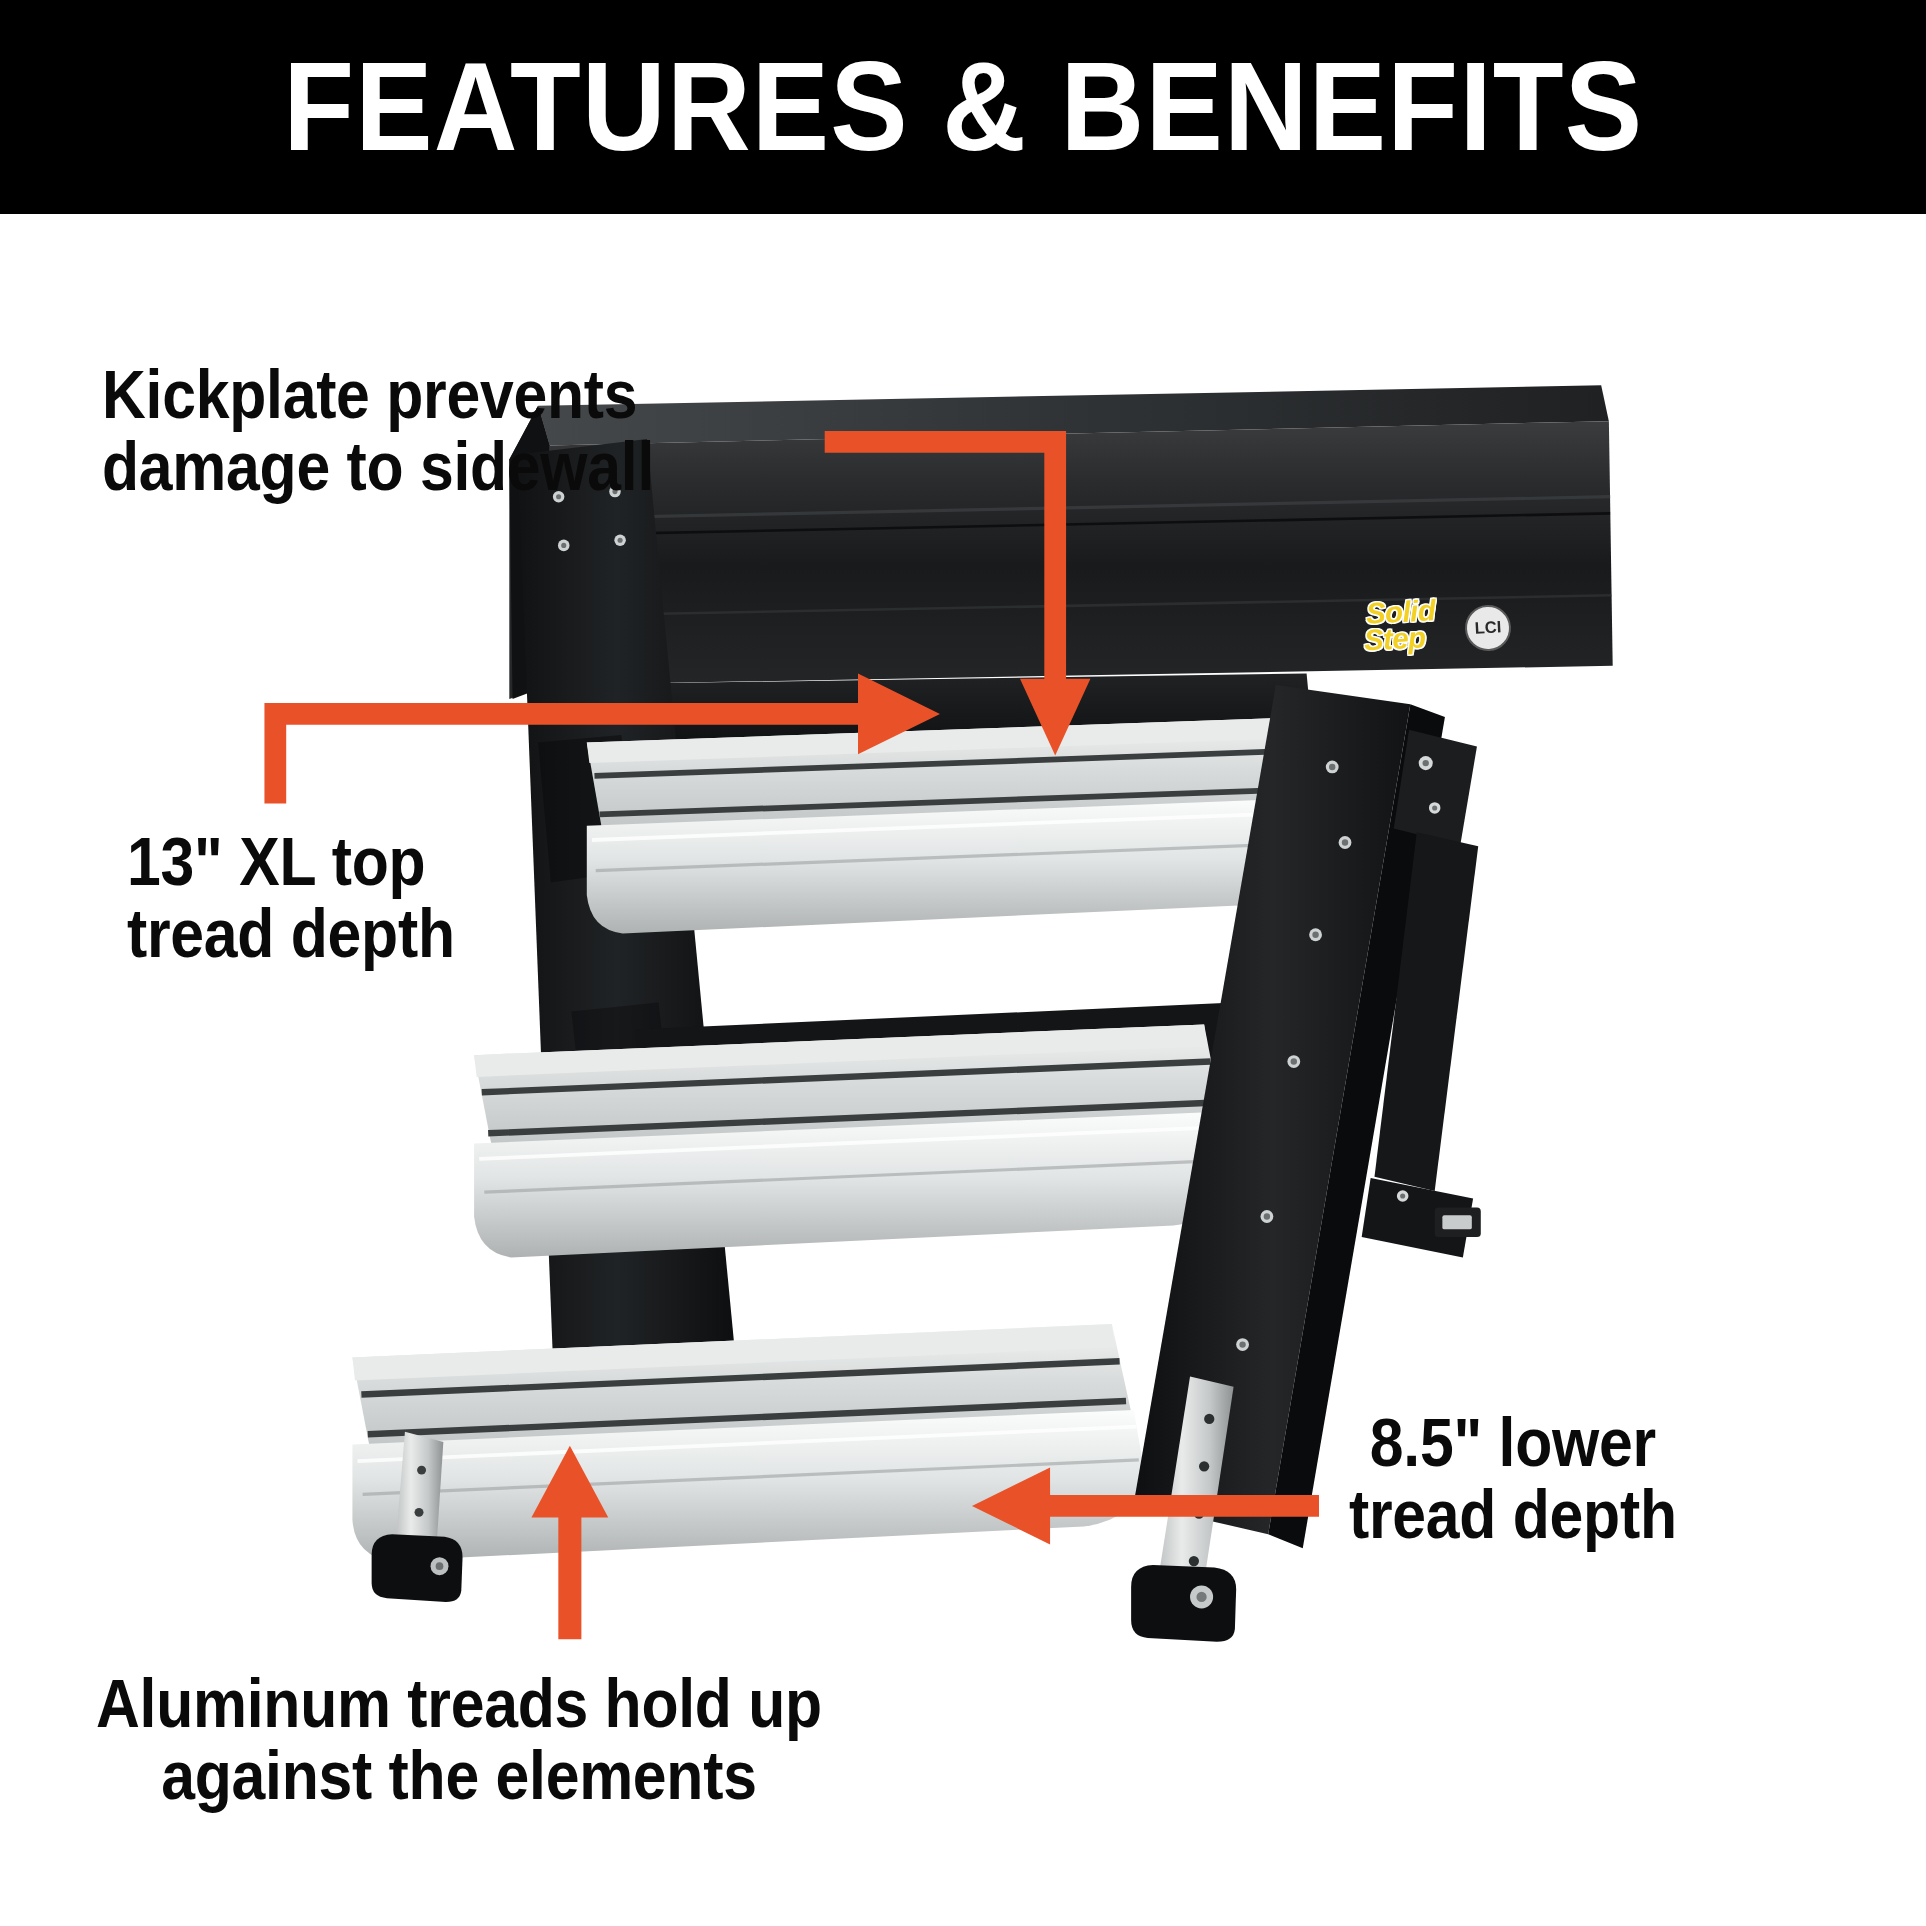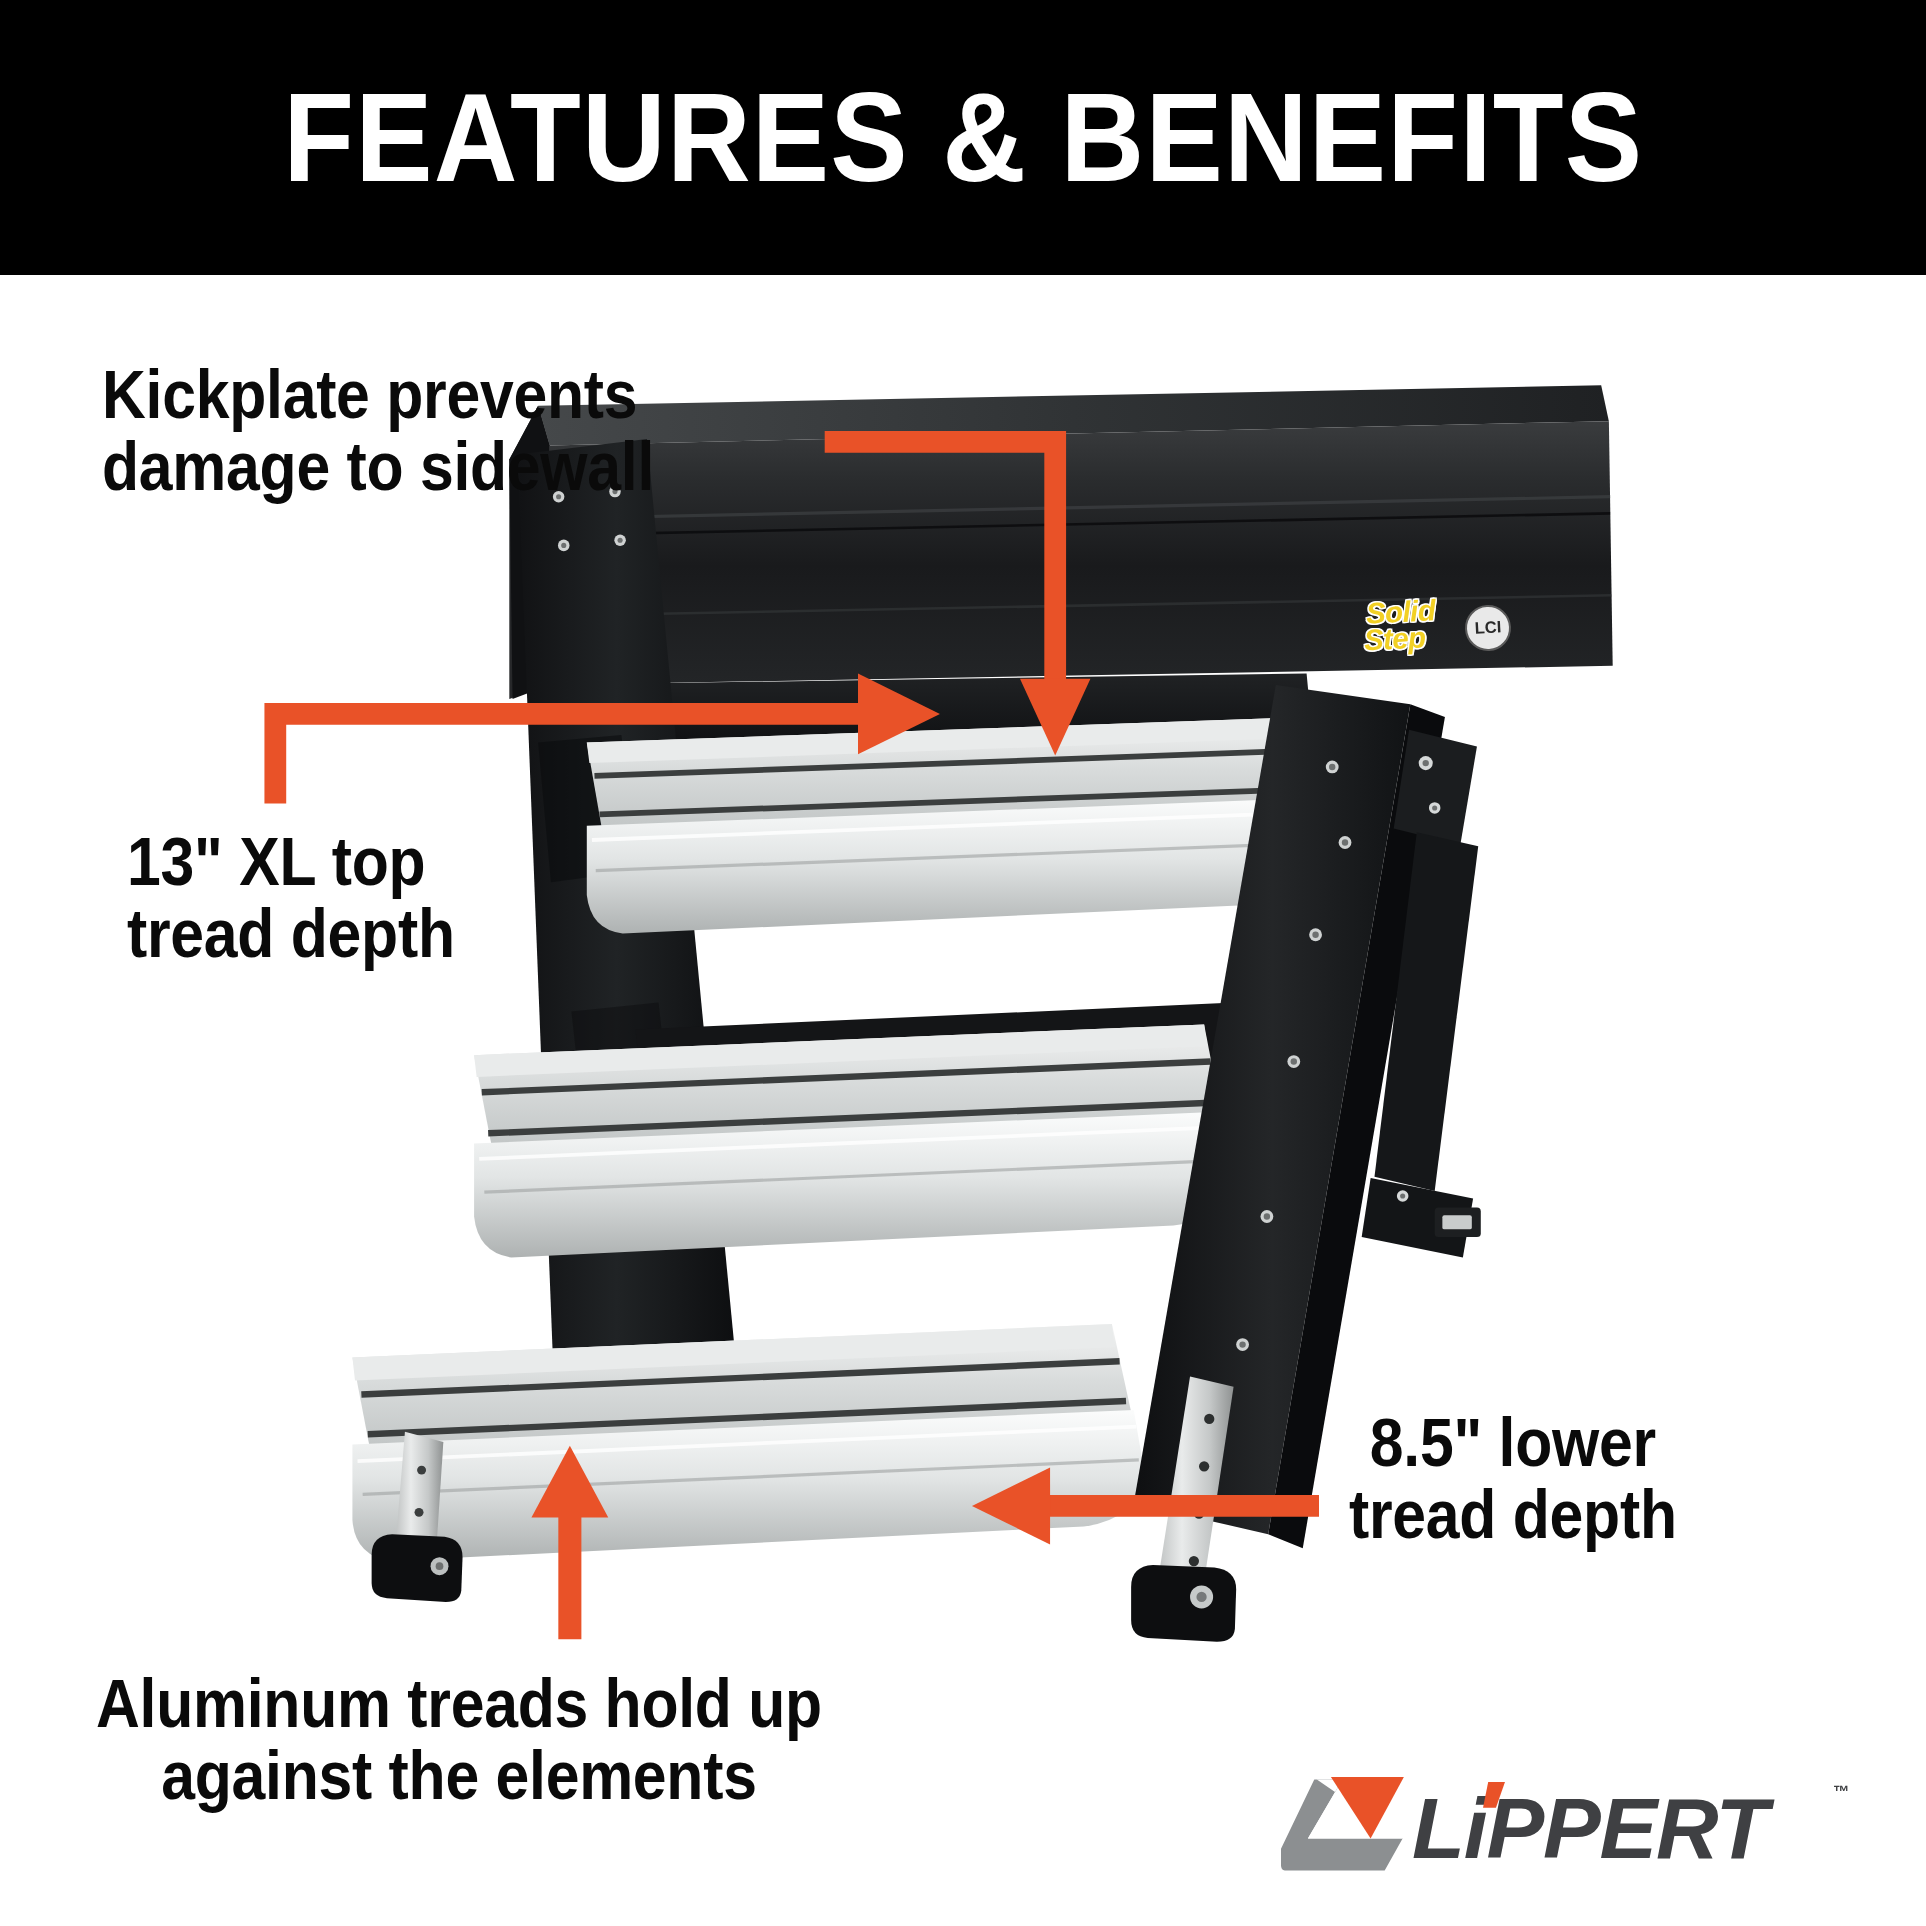--- a/index.html
+++ b/index.html
@@ -6,21 +6,21 @@
   html,body{margin:0;padding:0;background:#ffffff;}
   body{
     width:1926px;height:1926px;overflow:hidden;position:relative;
     font-family:"Liberation Sans","DejaVu Sans",sans-serif;
     -webkit-font-smoothing:antialiased;
   }
   #page{position:absolute;inset:0;background:#ffffff;}
 
   
   .banner{
-    position:absolute;left:0;top:0;width:1926px;height:275px;
+    position:absolute;left:0;top:0;width:1926px;height:214px;
     background:#000000;display:flex;align-items:center;justify-content:center;
   }
   .banner-title{
     color:#ffffff;font-weight:bold;font-size:126px;line-height:1;
     letter-spacing:1.3px;transform:scaleX(.92);transform-origin:center;
     white-space:nowrap;font-family:"Liberation Sans","DejaVu Sans",sans-serif;
   }
 
   
   .callout{
@@ -307,30 +307,15 @@
   <div class="callout" id="callout-lower">
     <span class="ln">8.5" lower</span>
     <span class="ln">tread depth</span>
   </div>
 
   <div class="callout" id="callout-aluminum">
     <span class="ln">Aluminum treads hold up</span>
     <span class="ln">against the elements</span>
   </div>
 
-  <div class="logo">
-    <svg width="128" height="112" viewBox="0 0 200 175" xmlns="http://www.w3.org/2000/svg">
-
-      <path d="M52 4 L96 4 L42 96 L190 96 L162 146 L6 146 Q0 146 0 138 L0 112 Z" fill="#8C8F91"></path>
-      <path d="M56 4 L96 4 L42 96 L190 96 Z" fill="#ffffff"></path>
-
-      <path d="M78 0 L192 0 L140 96 Z" fill="#E95228"></path>
-    </svg>
-    <div class="logo-word">LiPPERT</div>
-    <div class="logo-tm">™</div>
-    
-    <svg style="position:absolute;left:202px;top:5.1px;" width="22" height="31" viewBox="0 0 34 48" xmlns="http://www.w3.org/2000/svg">
-      <path d="M8 0 L34 0 L20 40 L0 40 Z" fill="#E95228"></path>
-    </svg>
-  </div>
 
 </div>
 
 
 </body></html>

